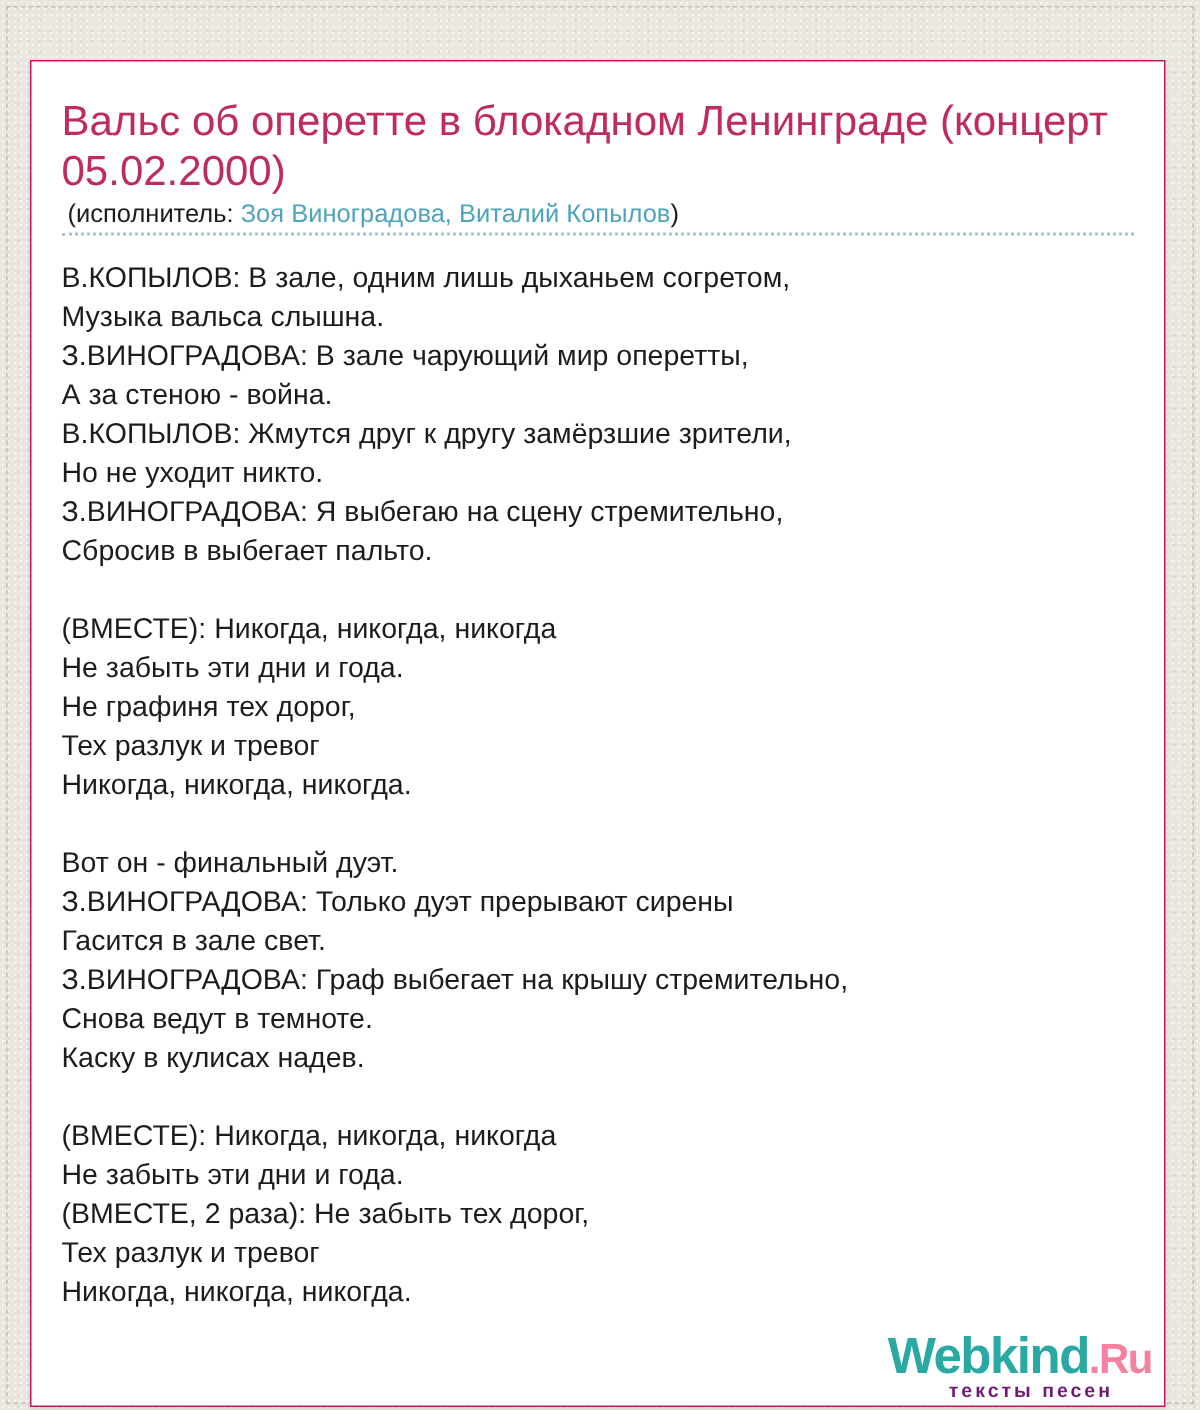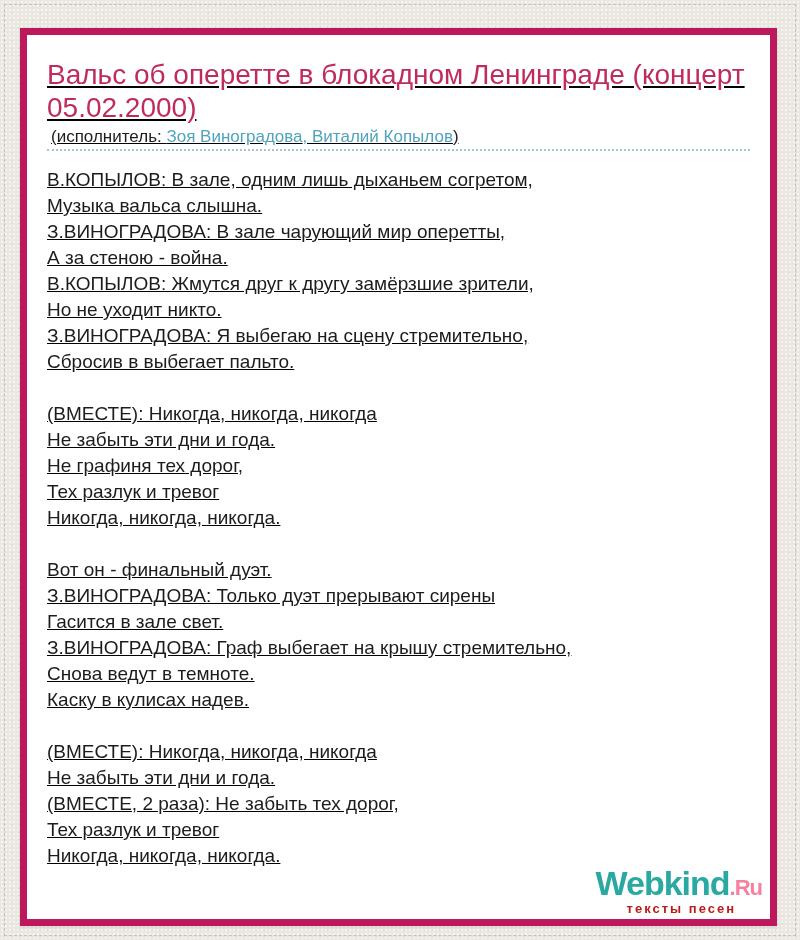--- a/index.html
+++ b/index.html
@@ -21,29 +21,28 @@
   }
   .page-frame {
     position: absolute;
     left: 4px; top: 4px; right: 4px; bottom: 4px;
     border: 1px dashed #c6c1b6;
     pointer-events: none;
   }
   .card {
     position: absolute;
     left: 20px;
-    top: 28px;
+    top: 40px;
     width: 757px;
     height: 898px;
     background: #ffffff;
-    border: 7px solid #be185d;
+    border: 1px solid #be185d;
     box-sizing: border-box;
     box-shadow: 0 1px 3px rgba(0,0,0,0.12);
     padding: 23px 20px 0 20px;
-    text-decoration: underline;
   }
   .page-title {
     margin: 0;
     font-size: 28px;
     line-height: 33px;
     font-weight: normal;
     color: #c02b5d;
   }
   .performer-line {
     margin: 2px 0 0 4px;
@@ -91,23 +90,23 @@
     line-height: 1;
     cursor: pointer;
   }
   .logo-main {
     font-size: 34px;
     font-weight: bold;
     letter-spacing: -1px;
     line-height: 30px;
   }
   .logo-name { color: #2aa8a2; }
-  .logo-domain { color: #f5819f; font-size: 22px; }
+  .logo-domain { color: #f5819f; font-size: 28px; }
   .logo-tagline {
-    color: #b91c1c;
+    color: #701a75;
     font-size: 13px;
     font-weight: bold;
     letter-spacing: 2px;
     margin: -1px 26px 0 0;
     line-height: 13px;
   }
 </style>
 </head>
 <body>
 

